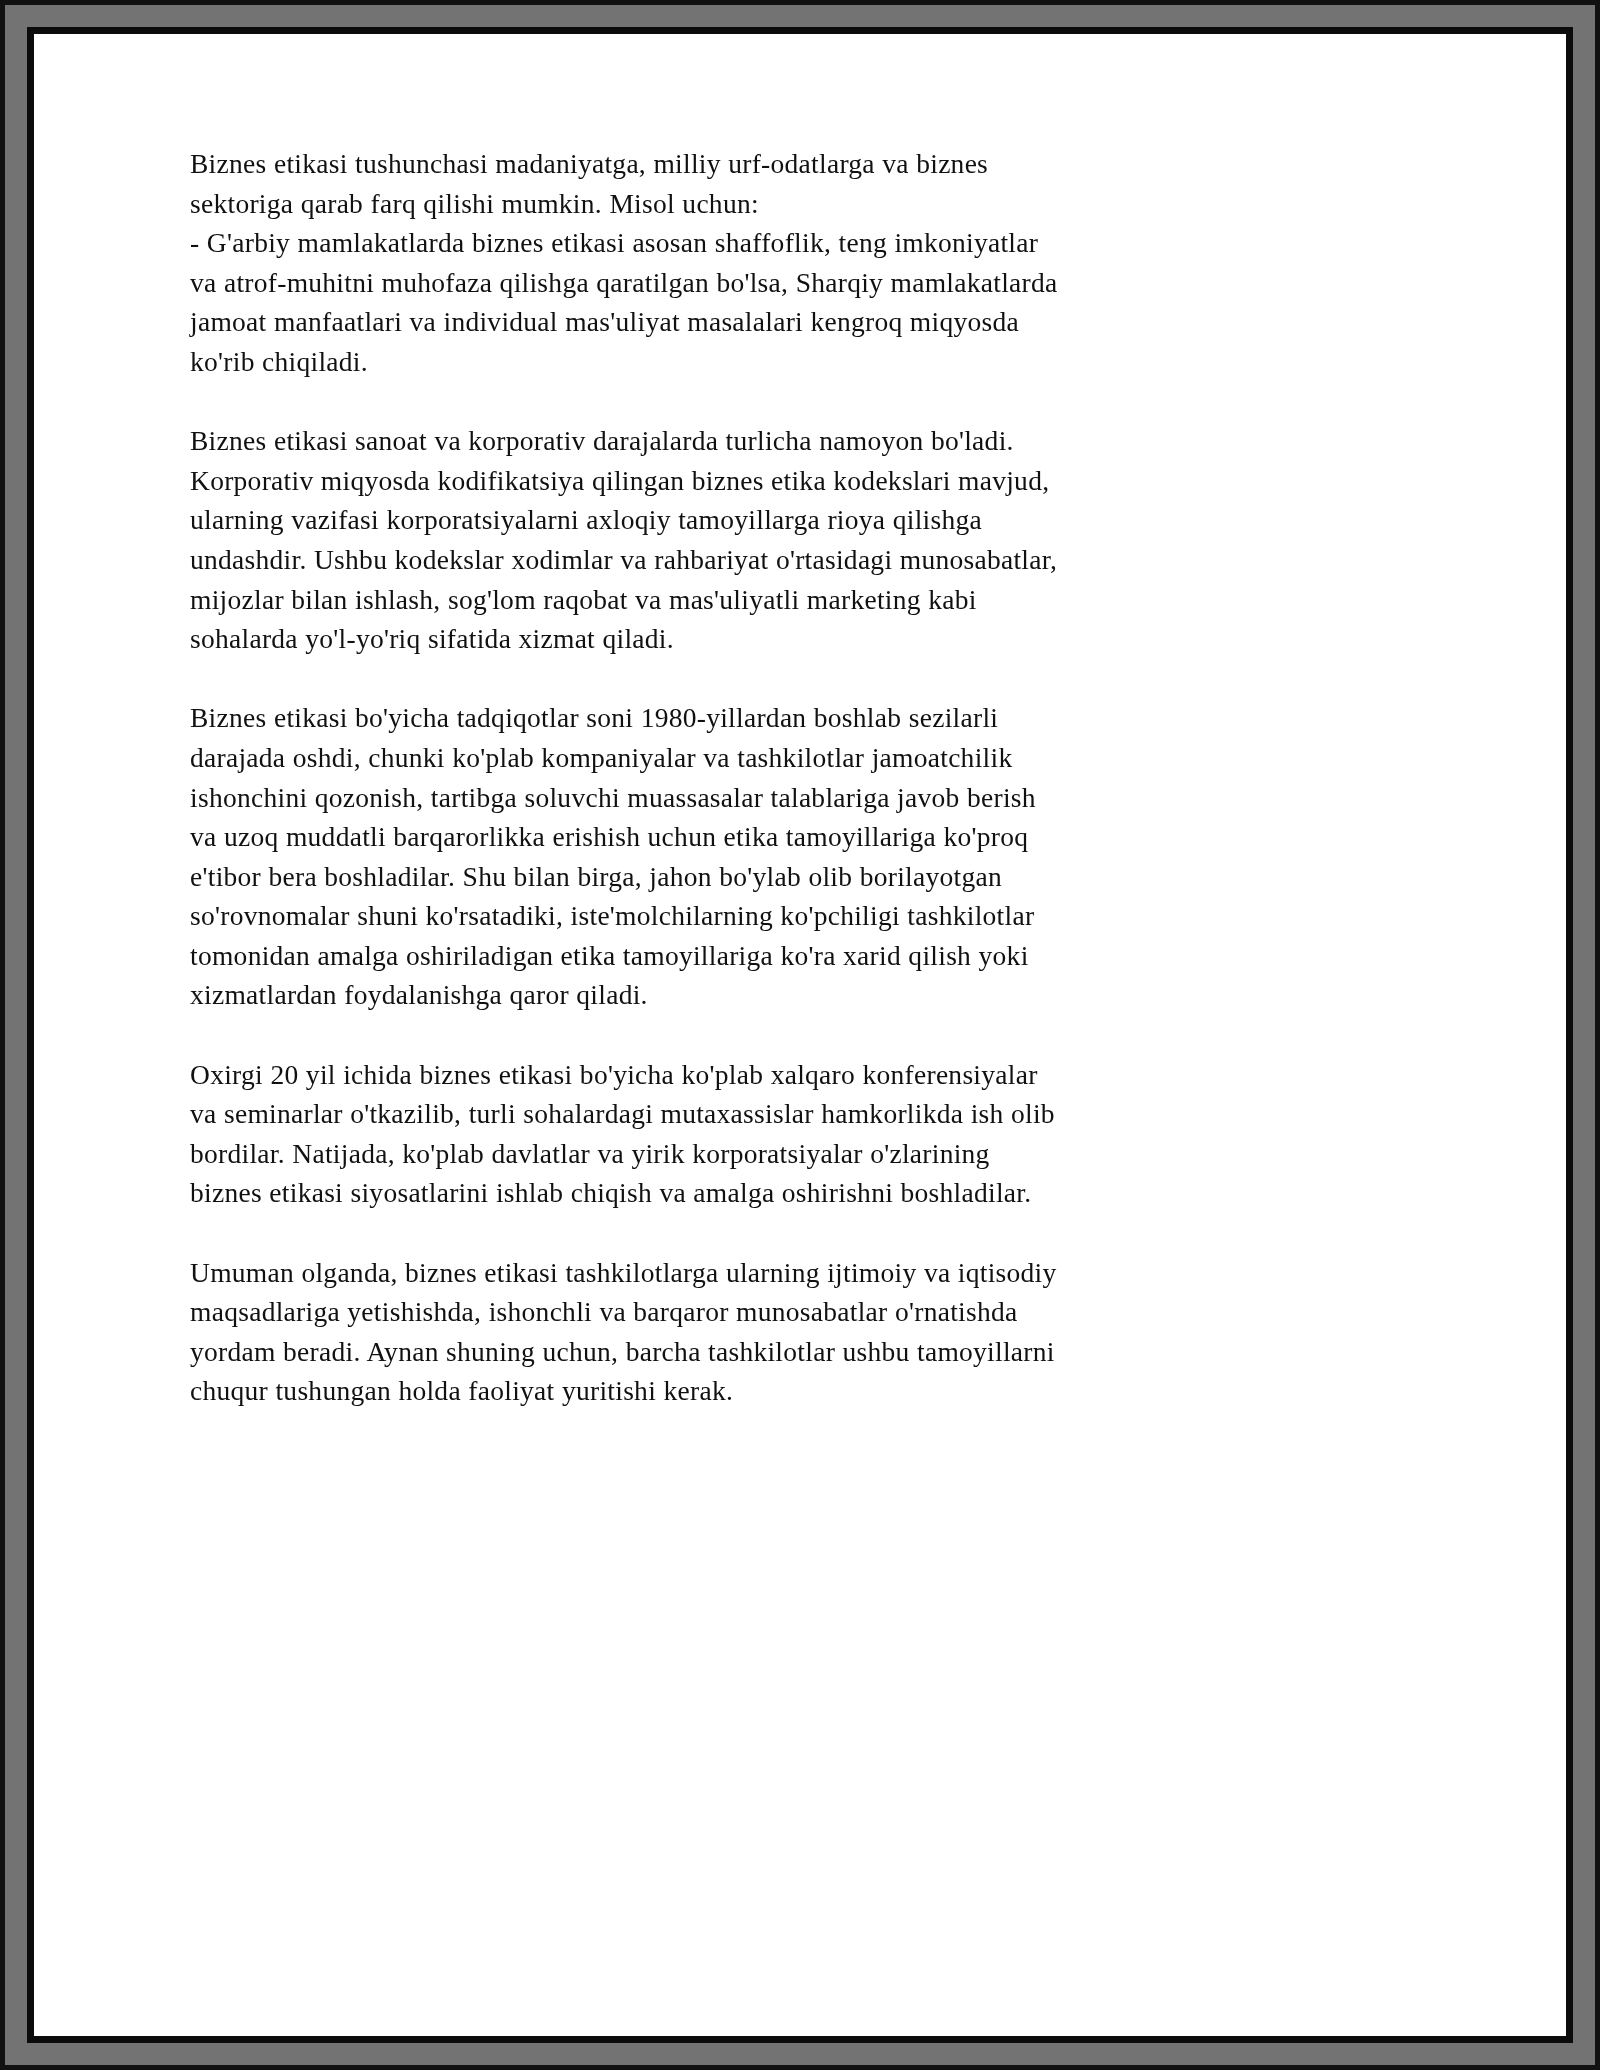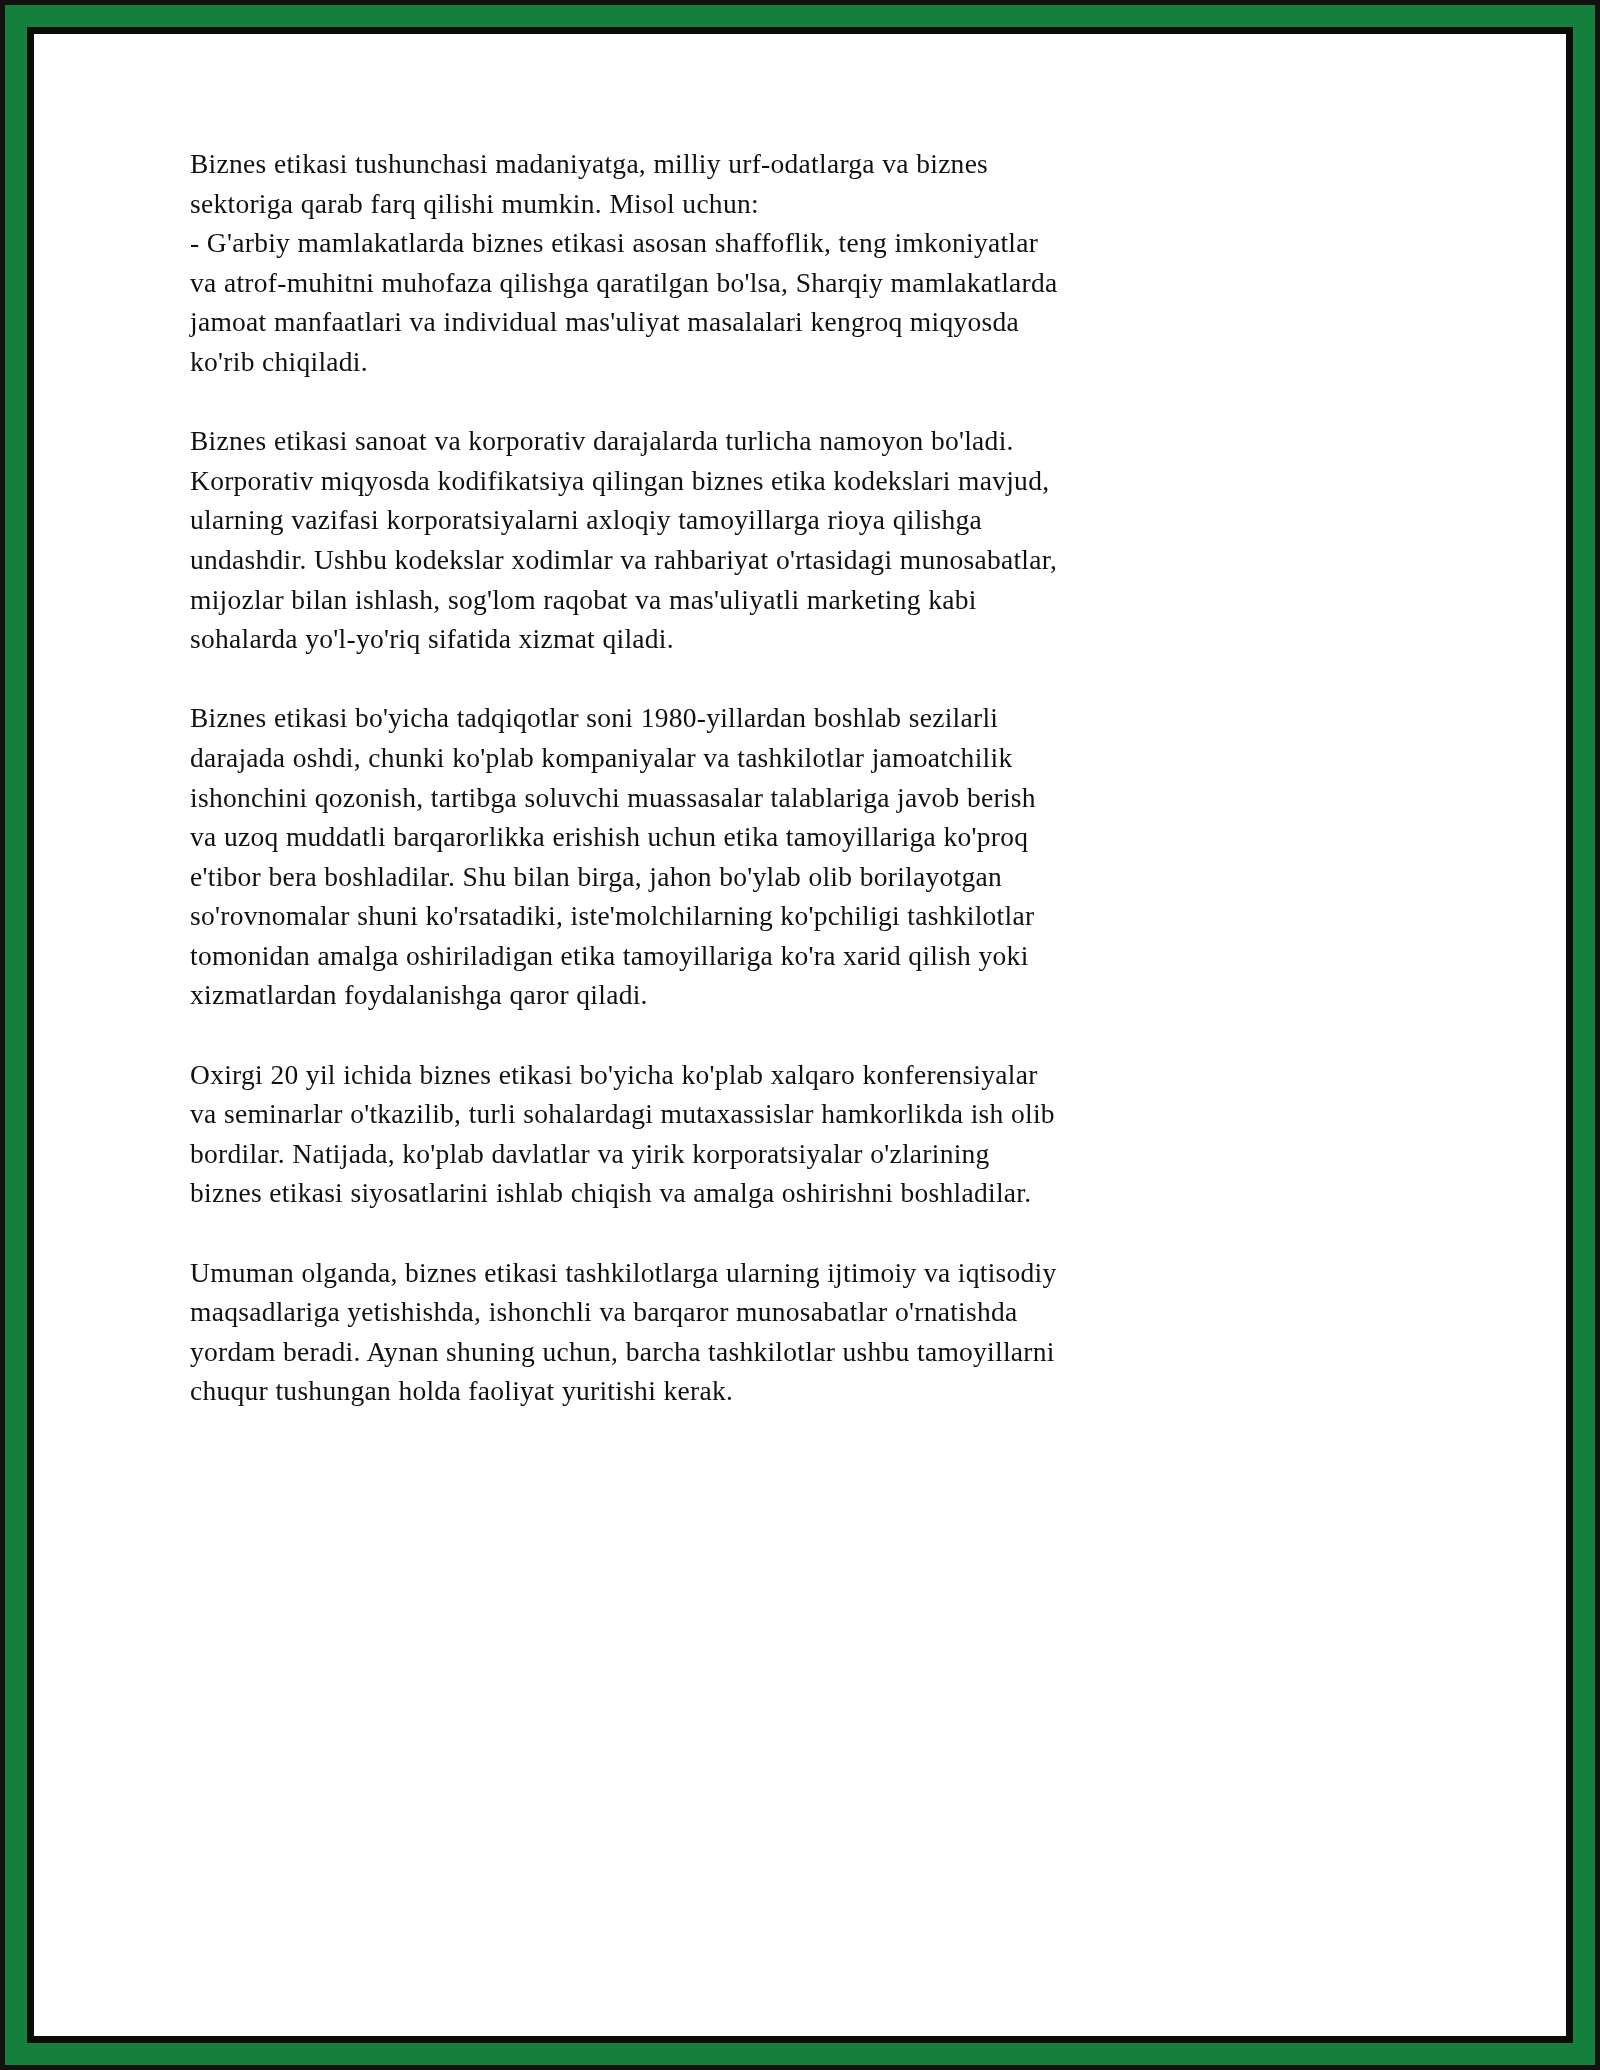--- a/index.html
+++ b/index.html
@@ -14,21 +14,21 @@
     font-family: "Liberation Serif", "DejaVu Serif", serif;
     -webkit-font-smoothing: antialiased;
   }
 
   
   #page {
     position: relative;
     box-sizing: border-box;
     width: 1600px;
     height: 2070px;
-    background: #15803d;
+    background: #737373;
     border: 5px solid #111111;   
     padding: 0;
     overflow: hidden;
   }
   #page-inner {
     position: absolute;
     left: 22px;
     top: 22px;
     right: 22px;
     bottom: 22px;

